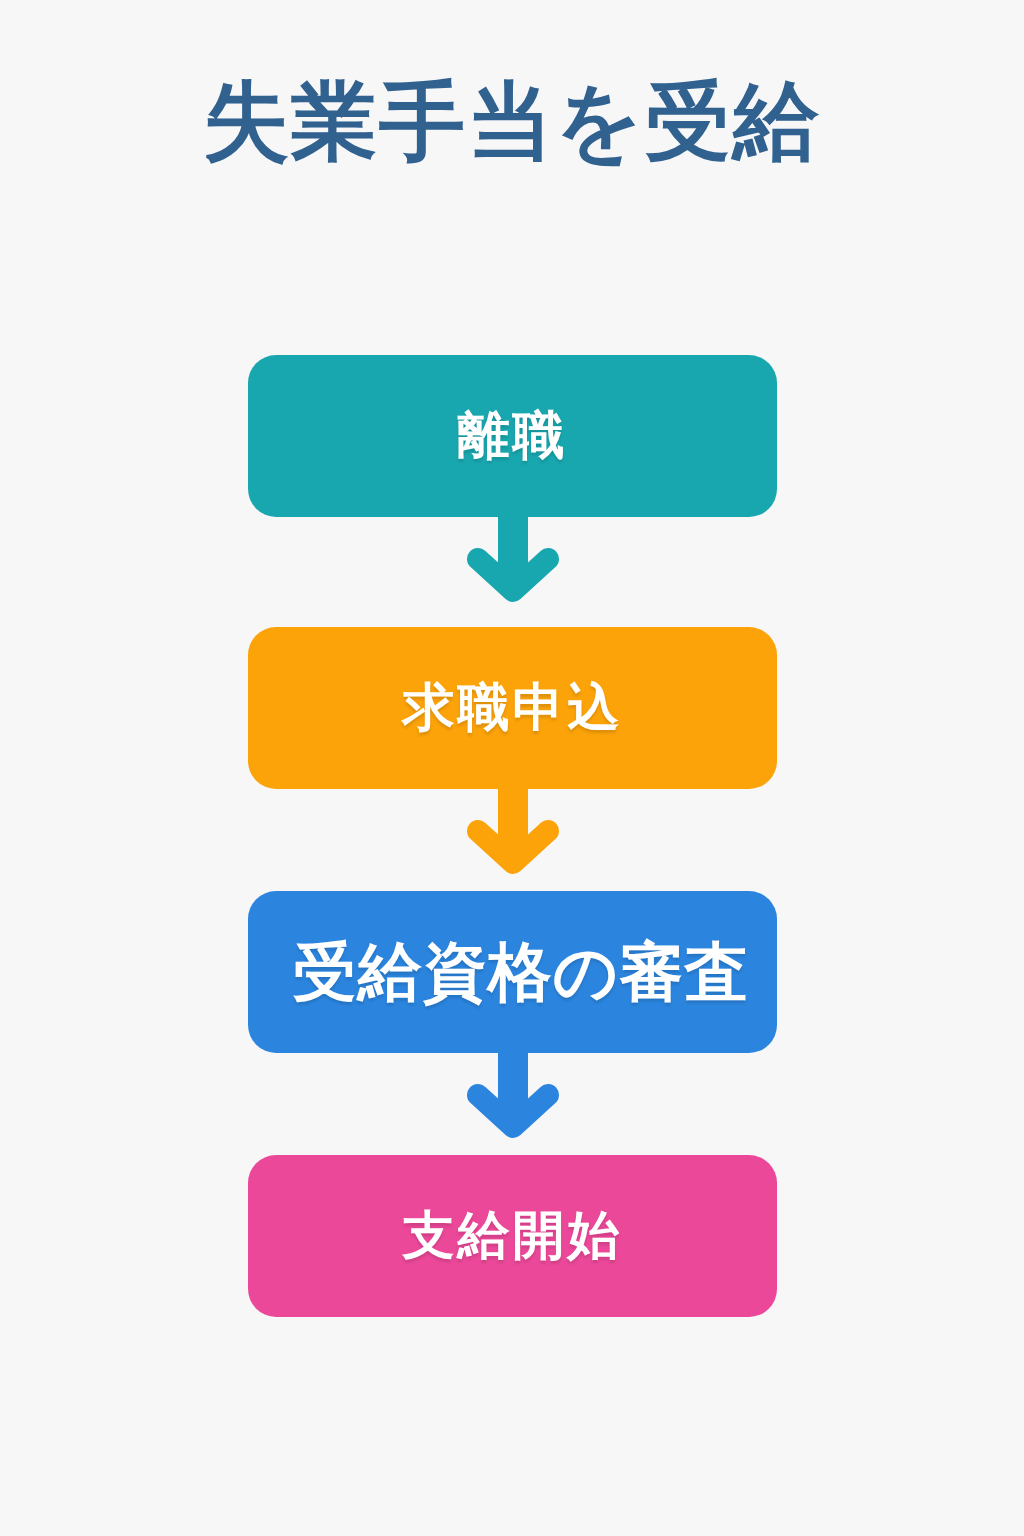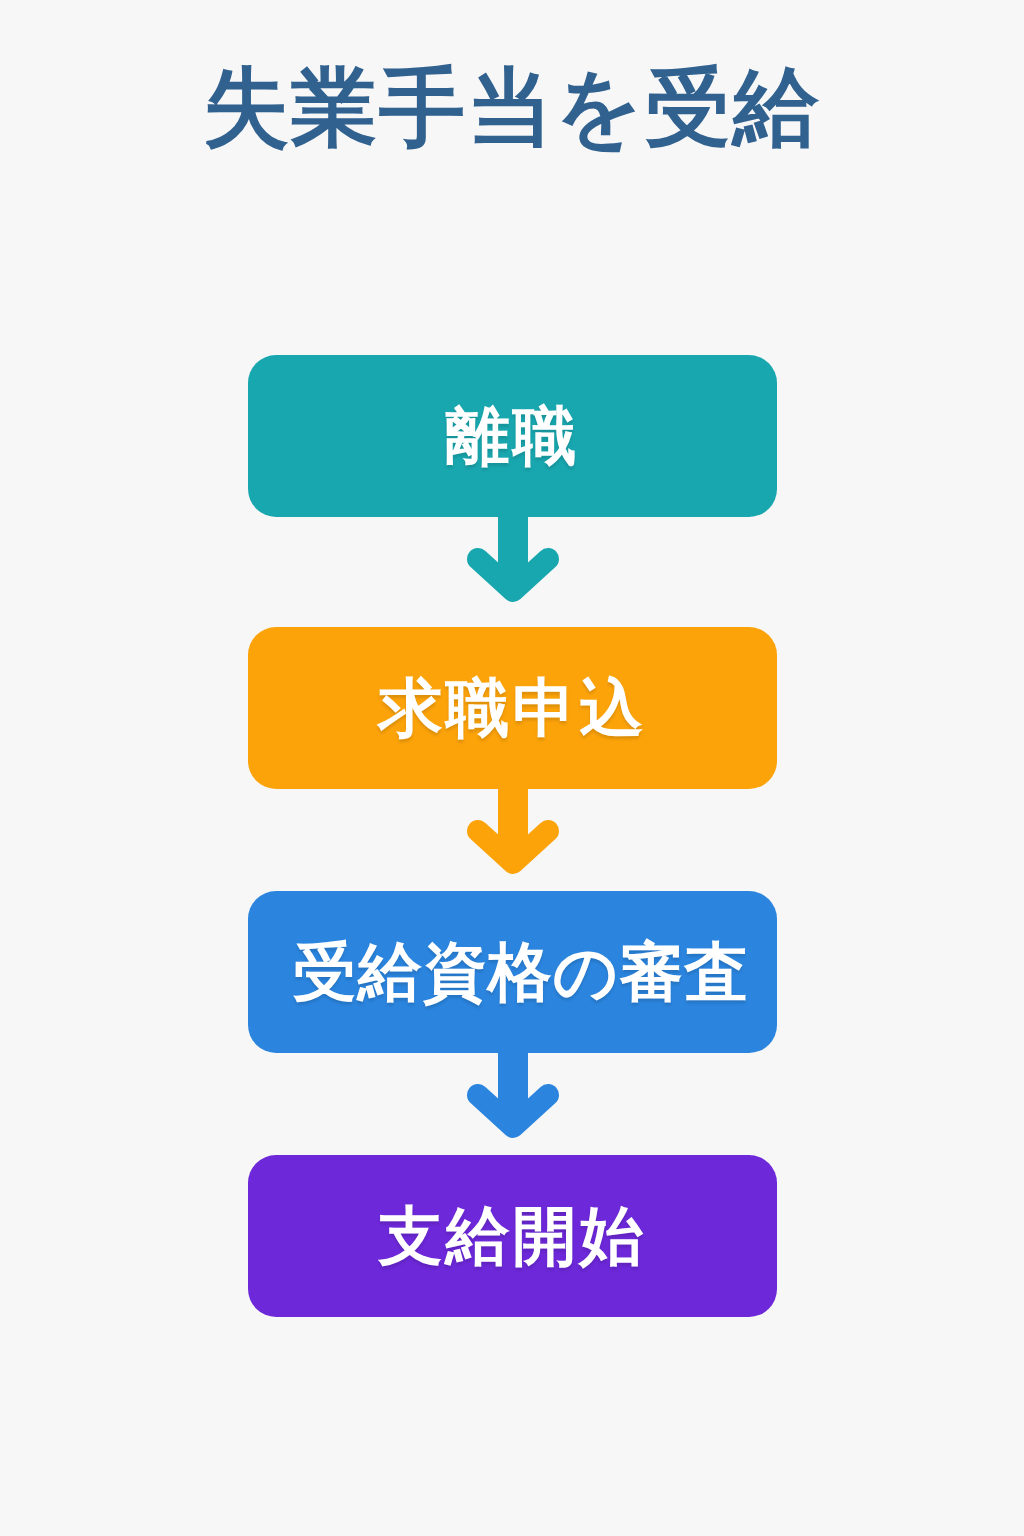--- a/index.html
+++ b/index.html
@@ -9,21 +9,21 @@
   body {
     width: 1024px;
     height: 1536px;
     position: relative;
     overflow: hidden;
     background: #F7F7F8;
     font-family: "Liberation Sans", sans-serif;
   }
   .title {
     position: absolute;
-    top: 52px;
+    top: 66px;
     left: 0;
     right: 0;
     text-align: center;
     font-weight: bold;
     font-size: 86px;
     line-height: 110px;
     letter-spacing: 2px;
   }
   .flow {
     position: absolute;
@@ -36,21 +36,21 @@
   .step-box {
     height: 162px;
     border-radius: 28px;
     display: flex;
     align-items: center;
     justify-content: center;
   }
   .step-label {
     color: #FFFFFF;
     font-weight: bold;
-    font-size: 64px;
+    font-size: 52px;
     letter-spacing: 3px;
     text-shadow: 0 3px 3px rgba(0,0,0,0.12);
     white-space: nowrap;
   }
   .step-label.long {
     font-size: 64px;
     letter-spacing: 1px;
   }
   .arrow {
     height: 102px;
@@ -101,18 +101,18 @@
       <span class="step-label long">受給資格の審査</span>
     </div>
 
     <div class="arrow" style="color: rgb(43, 133, 223);">
       <svg viewBox="0 0 110 102" xmlns="http://www.w3.org/2000/svg" aria-hidden="true">
         <line x1="55" y1="0" x2="55" y2="66" stroke="currentColor" stroke-width="30"></line>
         <path d="M20 42 L55 74 L90 42" fill="none" stroke="currentColor" stroke-width="22" stroke-linecap="round" stroke-linejoin="round"></path>
       </svg>
     </div>
 
-    <div class="step-box" style="background-color: #6d28d9;">
+    <div class="step-box" style="background-color: #ec4899;">
       <span class="step-label">支給開始</span>
     </div>
 
   </section>
 </main>
 
 </body></html>

